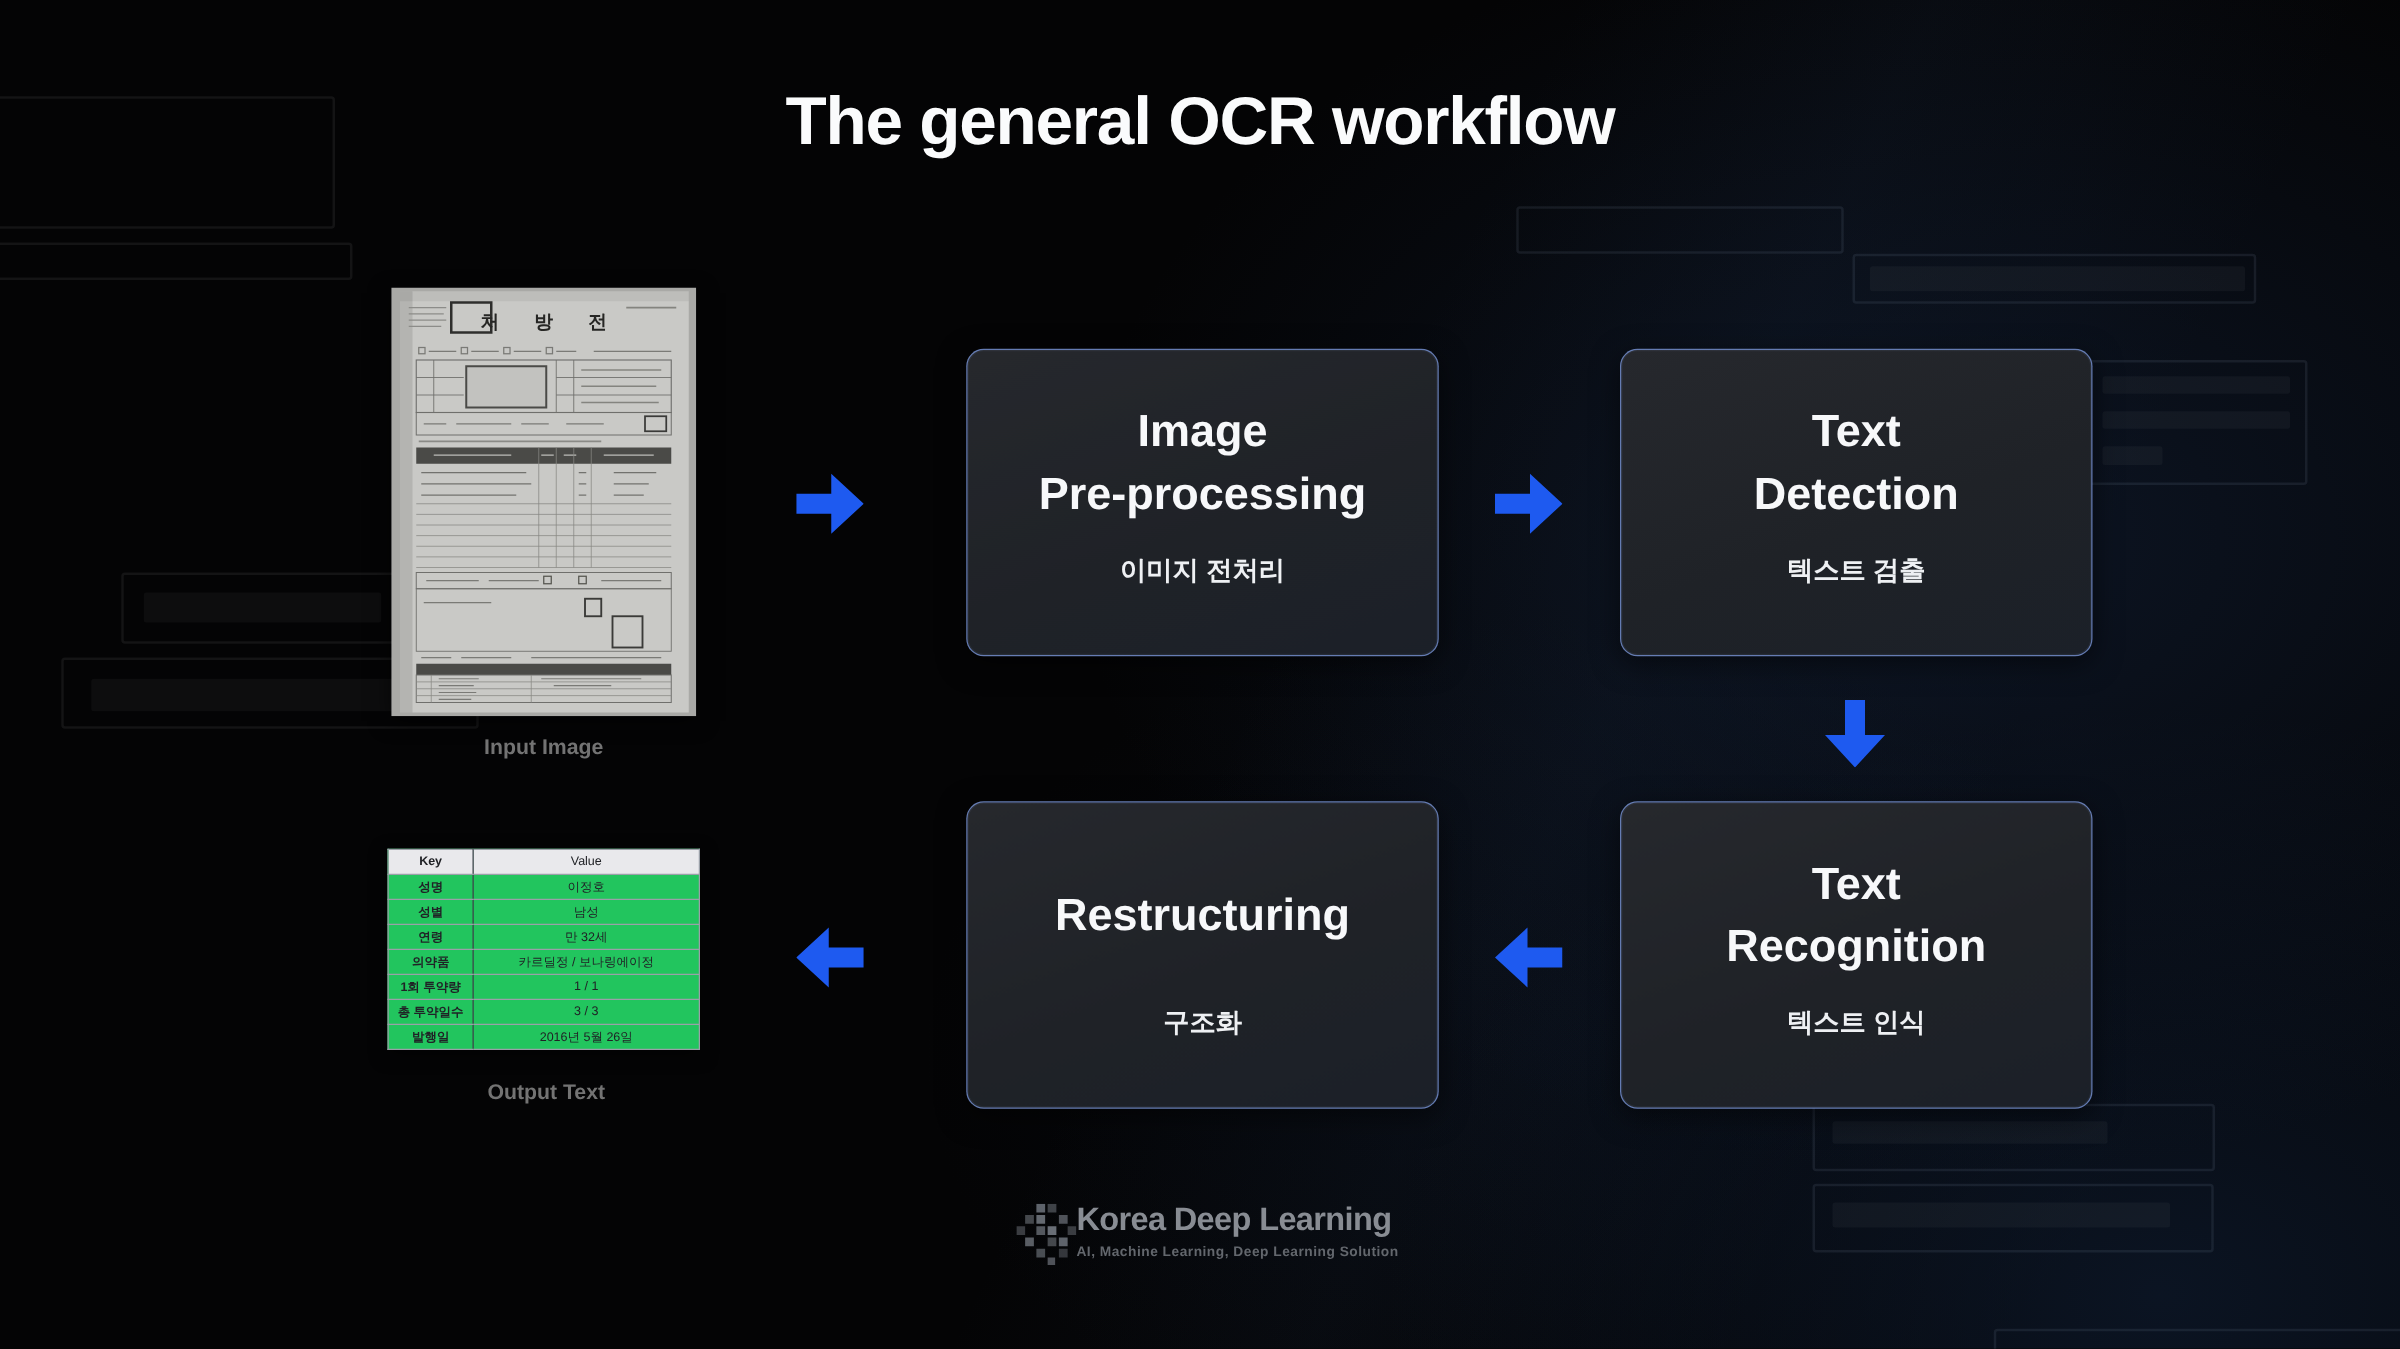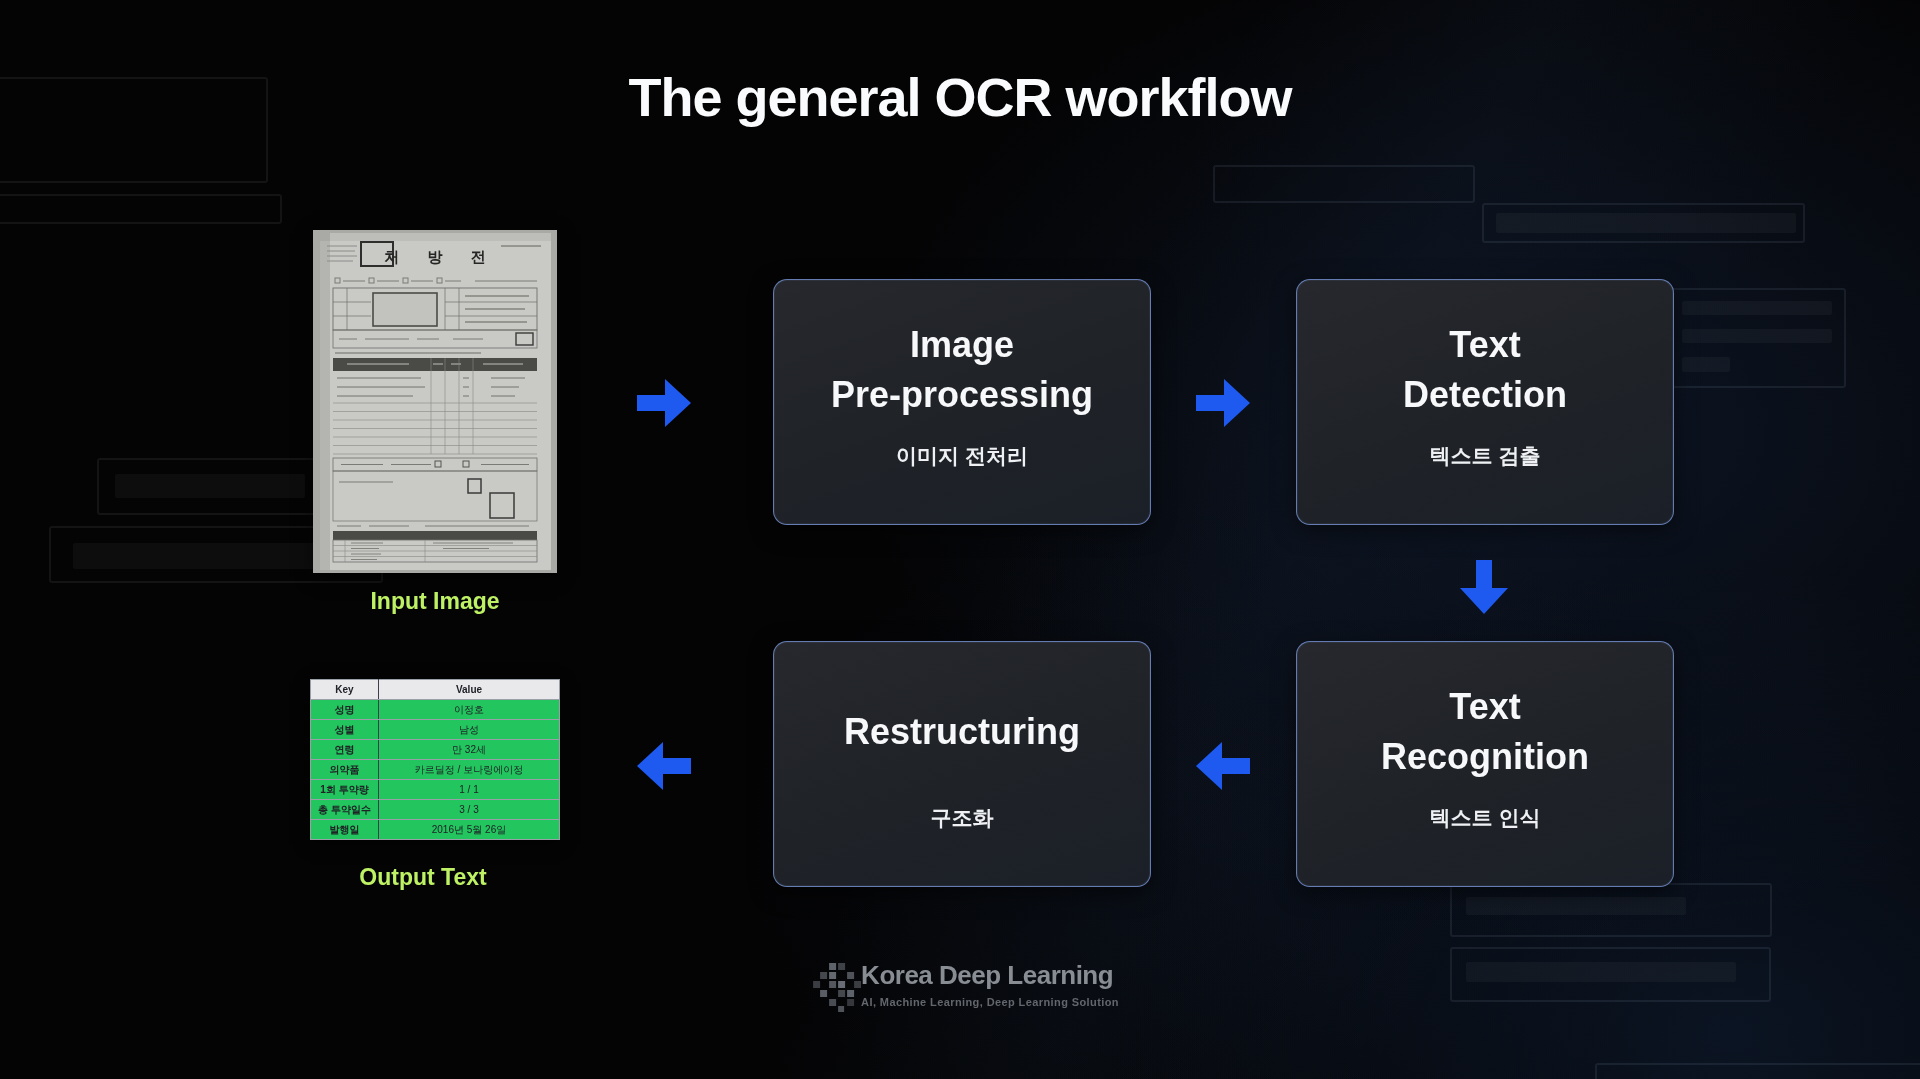--- a/index.html
+++ b/index.html
@@ -56,37 +56,37 @@
   .flow-arrow.dir-left  { transform:rotate(180deg); }
 
   
   .input-thumb {
     position:absolute; left:313px; top:230px; width:244px; height:343px;
     box-shadow:0 4px 16px rgba(0,0,0,0.6);
   }
   .input-thumb svg { display:block; width:100%; height:100%; }
   .panel-label {
     position:absolute; text-align:center;
-    font-size:23px; font-weight:bold; color:#bef264;
+    font-size:17px; font-weight:bold; color:#737373;
   }
   #input-label  { left:313px; width:244px; top:588px; }
-  #output-label { left:298px; width:250px; top:864px; }
+  #output-label { left:312px; width:250px; top:864px; }
 
   
   .out-table-wrap { position:absolute; left:310px; top:679px; width:250px; }
   table.out-table {
     width:100%; border-collapse:collapse; background:#22c55e;
     border:1.5px solid #3c4149; font-size:10px; color:#202226;
     box-shadow:0 4px 14px rgba(0,0,0,0.55);
   }
   table.out-table th, table.out-table td {
     border:1px solid #9aa0a8; height:20px; text-align:center;
     padding:0 4px; vertical-align:middle;
   }
-  table.out-table th { background:#e9e9ec; font-weight:bold; font-size:10px; }
+  table.out-table th { background:#e9e9ec; font-weight:normal; font-size:10px; }
   table.out-table th:first-child, table.out-table td:first-child {
     width:68px; font-weight:bold; border-right:1.5px solid #3c4149;
   }
 
   
   .footer-brand {
     position:absolute; top:960px; left:50%; transform:translateX(-50%);
     margin-left:6px; display:flex; align-items:flex-start; gap:0;
   }
   .brand-mark { width:48px; height:50px; margin-top:3px; }

